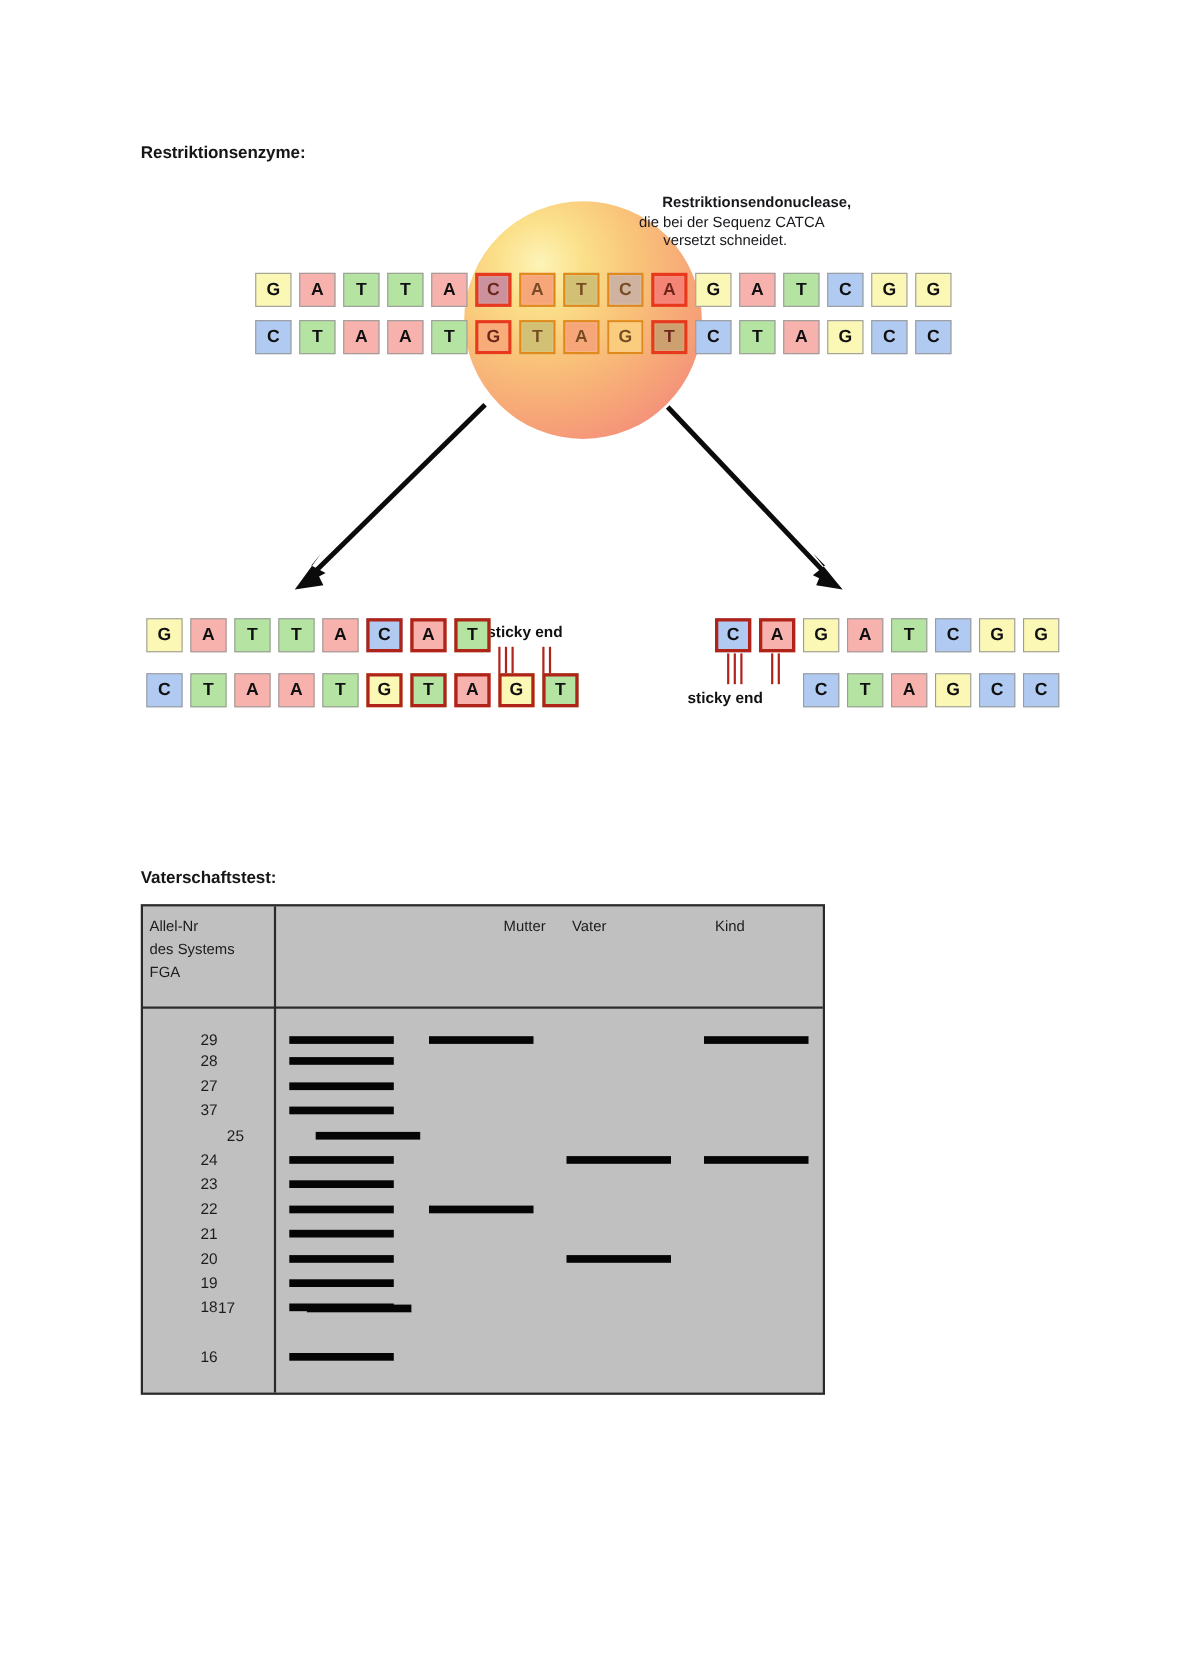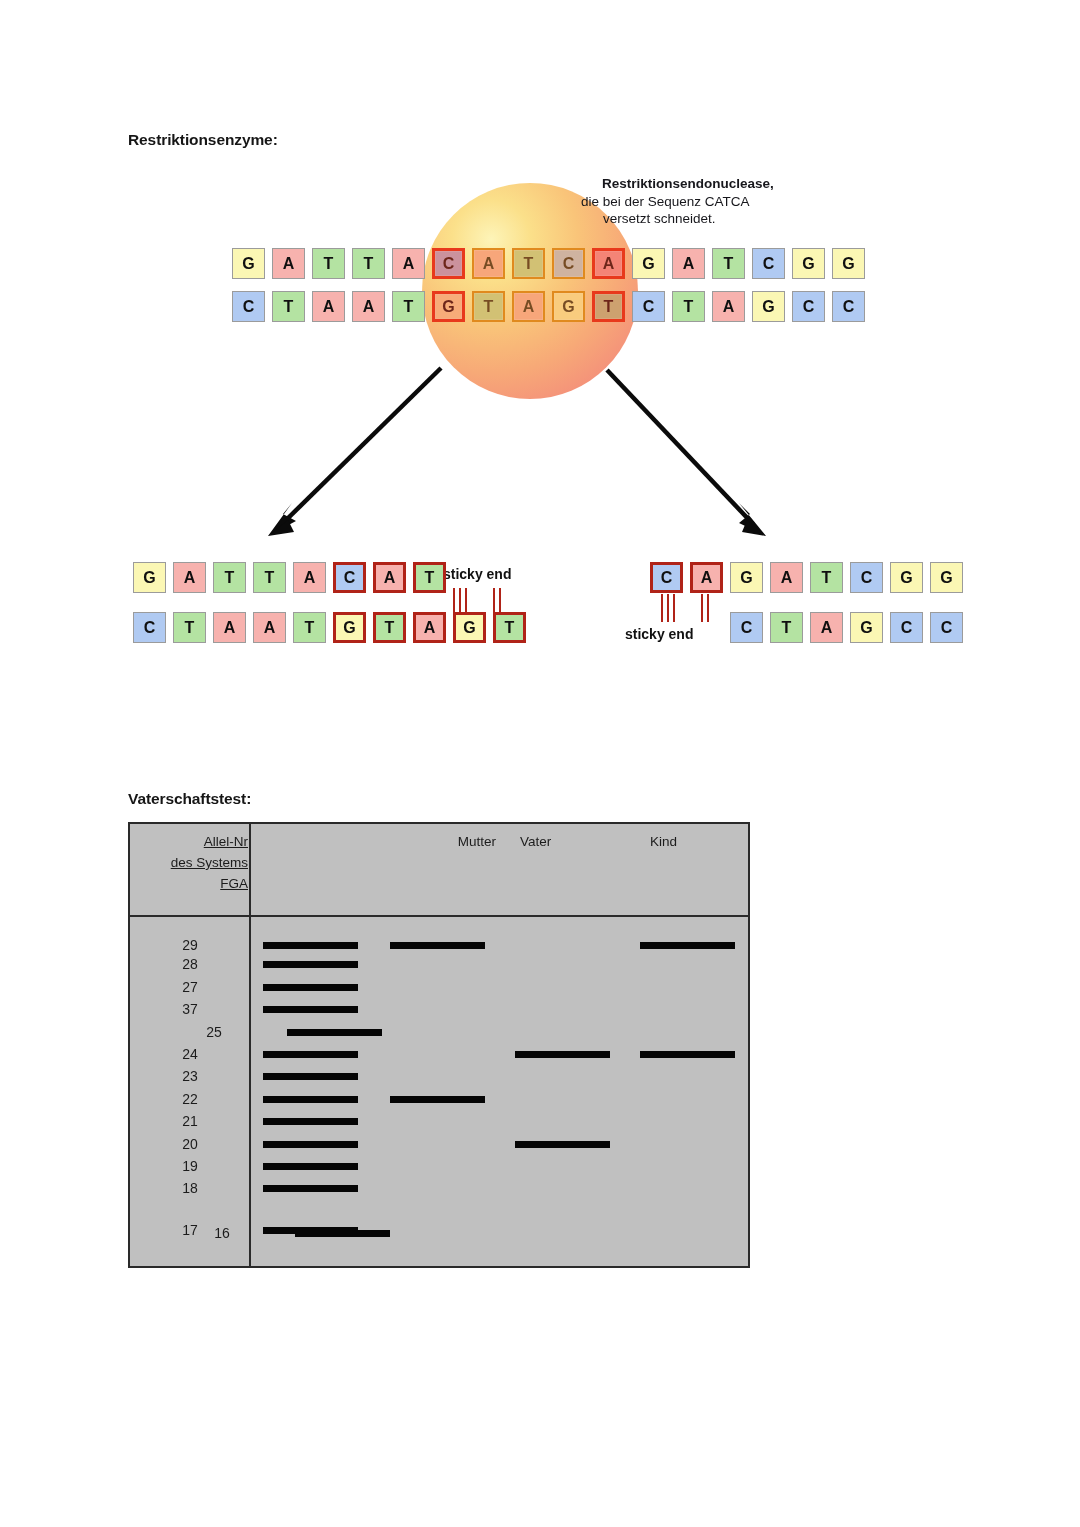--- a/index.html
+++ b/index.html
@@ -165,21 +165,21 @@
     height: 442px;
     background: #2a2a2a;
   }
   .gel-head-cell {
     position: absolute;
     font-size: 13.5px;
     color: #1c1c1c;
     line-height: 1.55;
     font-family: "Liberation Sans", sans-serif;
   }
-  #gel-head-allelnr  { left: 6px;  top: 8px;  width: 112px; text-align: right; text-decoration: underline; }
+  #gel-head-allelnr  { left: 6px;  top: 8px;  width: 112px; text-align: left; }
   #gel-head-leiter   { left: 126px; top: 8px; width: 130px; text-align: center; }
   #gel-head-mutter   { left: 266px; top: 8px; width: 100px; text-align: right; }
   #gel-head-vater    { left: 390px; top: 8px; width: 100px; text-align: left; }
   #gel-head-kind     { left: 520px; top: 8px; width: 100px; text-align: left; }
 
   .gel-row { position: absolute; left: 0; width: 100%; height: 22.4px; }
   .allele-num {
     position: absolute;
     left: 6px; top: 0;
     width: 108px;
@@ -396,22 +396,22 @@
         <div class="band lane-vater"></div>
       </div>
       <div class="gel-row" style="top: 332px;">
         <div class="allele-num">19</div>
         <div class="band lane-ladder"></div>
       </div>
       <div class="gel-row" style="top: 354.4px;">
         <div class="allele-num">18</div>
         <div class="band lane-ladder"></div>
       </div>
-      <div class="gel-row" style="top: 396px;">
+      <div class="gel-row" style="top: 355px; margin-left: 16px;">
         <div class="allele-num">17</div>
         <div class="band lane-ladder"></div>
       </div>
-      <div class="gel-row" style="top: 399.2px; margin-left: 32px;">
+      <div class="gel-row" style="top: 399.2px;">
         <div class="allele-num">16</div>
         <div class="band lane-ladder"></div>
       </div>
     </div>
 </div>
 
 </body></html>

